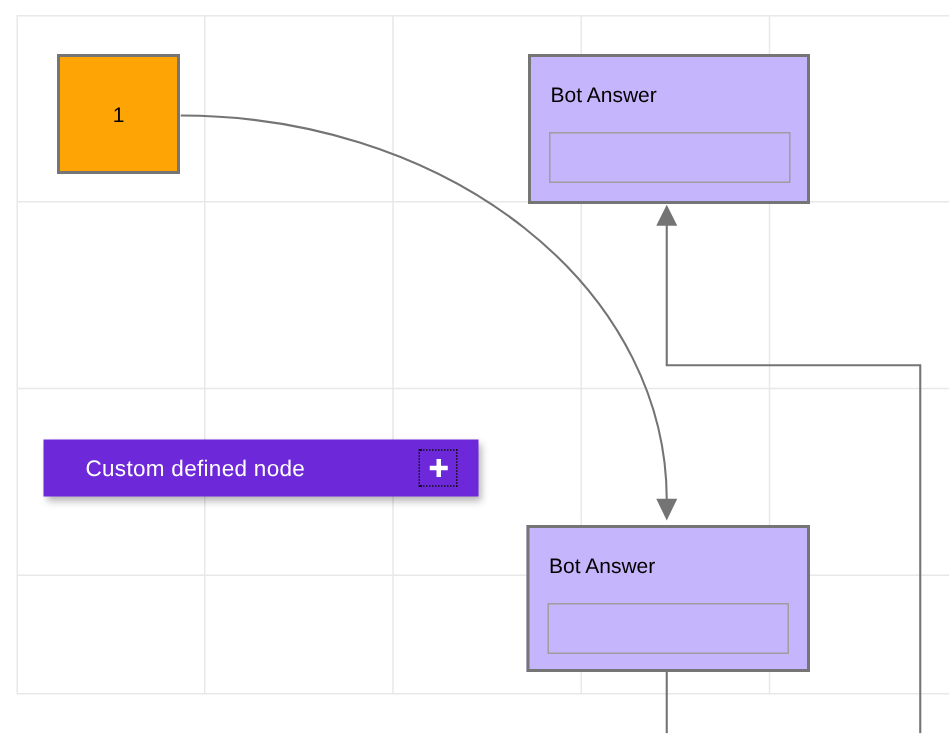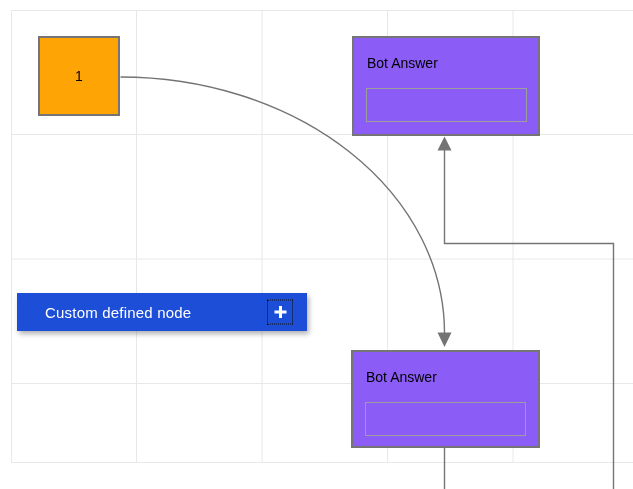--- a/index.html
+++ b/index.html
@@ -32,21 +32,21 @@
     display: flex;
     align-items: center;
     justify-content: center;
     font-size: 14px;
     color: #000;
     box-sizing: content-box;
   }
   
   .bot-node {
     position: absolute;
-    background: #8b5cf6;
+    background: #c4b5fd;
     border: 2px solid #757575;
     box-sizing: border-box;
   }
   .bot-node.top    { left: 352px; top: 36px;  width: 188px; height: 100px; }
   .bot-node.bottom { left: 351px; top: 350px; width: 189px; height: 98px; }
   .bot-title {
     position: absolute;
     left: 13px;
     top: 17px;
     font-size: 14px;
@@ -58,25 +58,25 @@
     left: 12px;
     top: 50px;
     width: 159px;
     height: 32px;
     border: 1px solid #9E9E9E;
     background: transparent;
   }
   
   .custom-node {
     position: absolute;
-    left: 17px;
+    left: 29px;
     top: 293px;
     width: 290px;
     height: 38px;
-    background: #1d4ed8;
+    background: #6d28d9;
     box-shadow: 2px 3px 5px rgba(0,0,0,0.30);
     display: flex;
     align-items: center;
   }
   .custom-label {
     margin-left: 28px;
     font-size: 15px;
     color: #ffffff;
     letter-spacing: 0.2px;
     white-space: nowrap;

